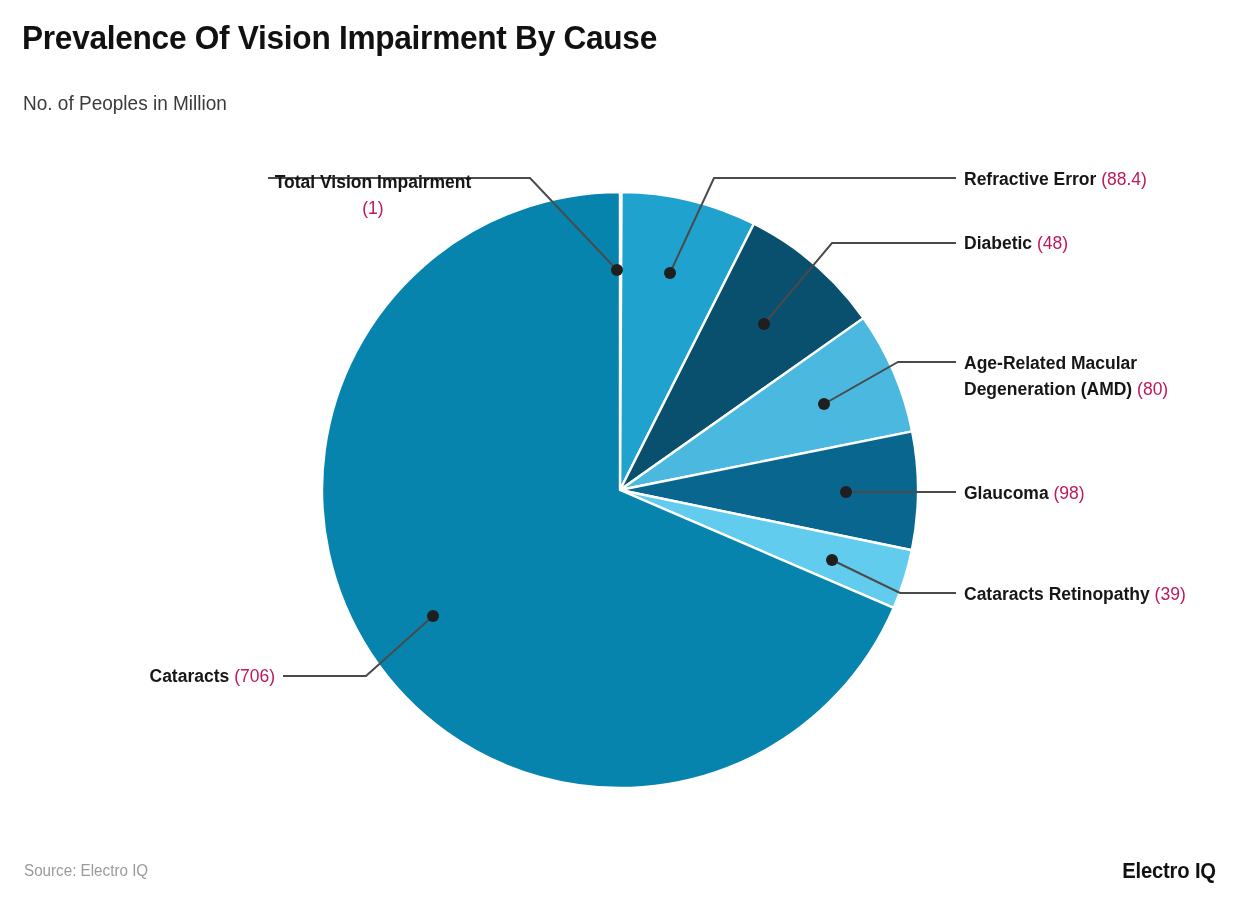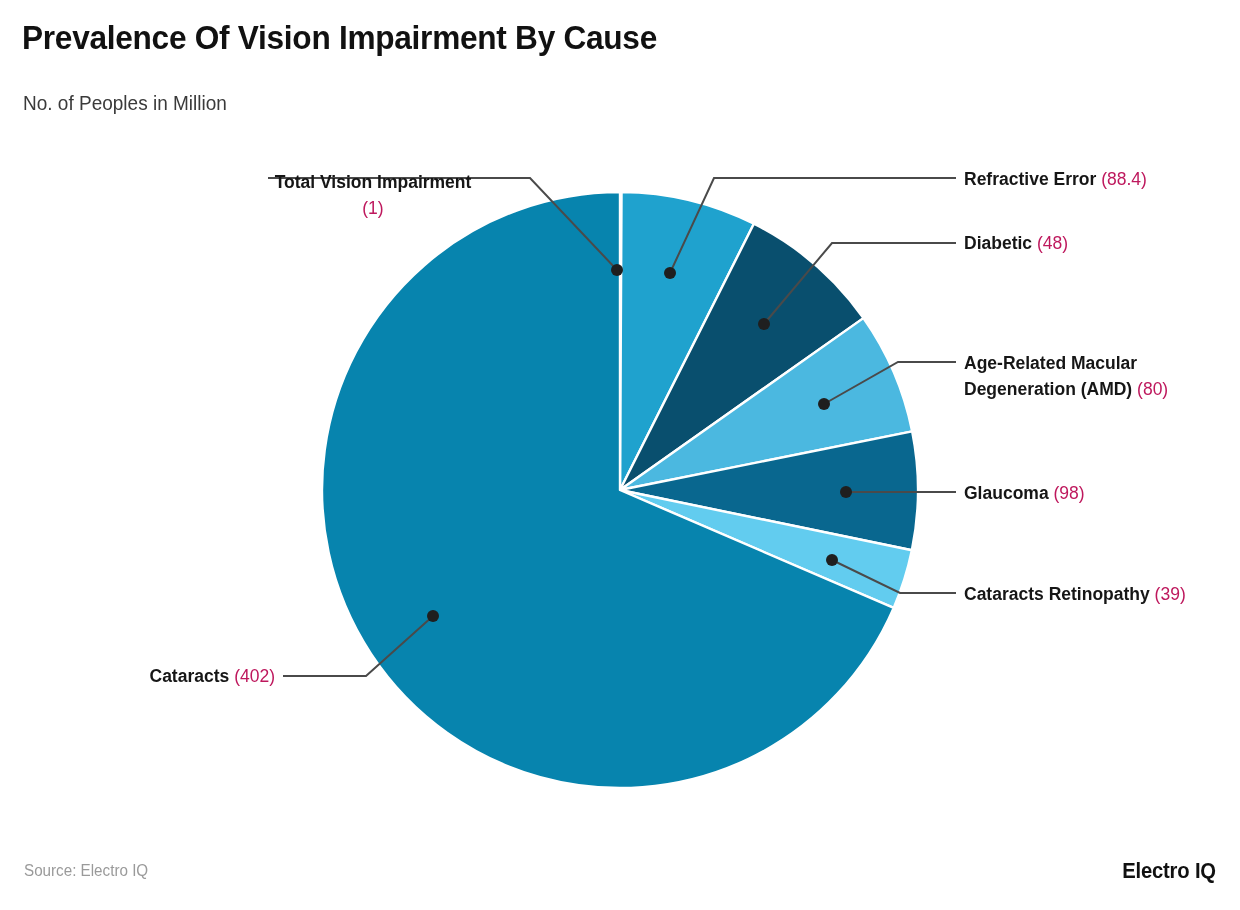--- a/index.html
+++ b/index.html
@@ -135,17 +135,17 @@
   </svg>
 </div>
 
 <div id="labels-layer">
     <div class="label-block left" style="left: 268px; top: 169px; width: 210px; text-align: center;"><span class="label-name">Total Vision Impairment</span><span class="label-value"> (1)</span></div>
     <div class="label-block right" style="left: 964px; top: 166px; width: 280px;"><span class="label-name">Refractive Error</span><span class="label-value"> (88.4)</span></div>
     <div class="label-block right" style="left: 964px; top: 230px; width: 280px;"><span class="label-name">Diabetic</span><span class="label-value"> (48)</span></div>
     <div class="label-block right" style="left: 964px; top: 350px; width: 272px;"><span class="label-name">Age-Related Macular Degeneration (AMD)</span><span class="label-value"> (80)</span></div>
     <div class="label-block right" style="left: 964px; top: 480px; width: 280px;"><span class="label-name">Glaucoma</span><span class="label-value"> (98)</span></div>
     <div class="label-block right" style="left: 964px; top: 581px; width: 272px;"><span class="label-name">Cataracts Retinopathy</span><span class="label-value"> (39)</span></div>
-    <div class="label-block left" style="left: 60px; top: 663px; width: 215px;"><span class="label-name">Cataracts</span><span class="label-value"> (402)</span></div>
+    <div class="label-block left" style="left: 60px; top: 663px; width: 215px;"><span class="label-name">Cataracts</span><span class="label-value"> (706)</span></div>
   </div>
 
 <div id="footer-source">Source: Electro IQ</div>
 <div id="brand-logo">Electro IQ</div>
 
 </body></html>

